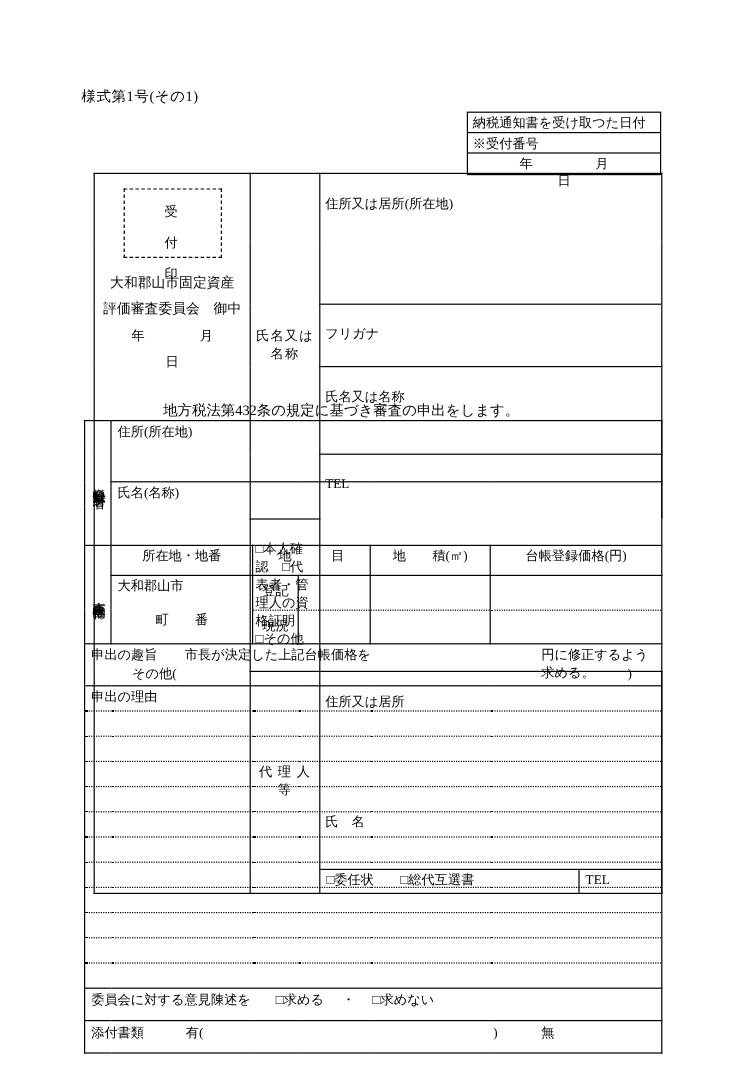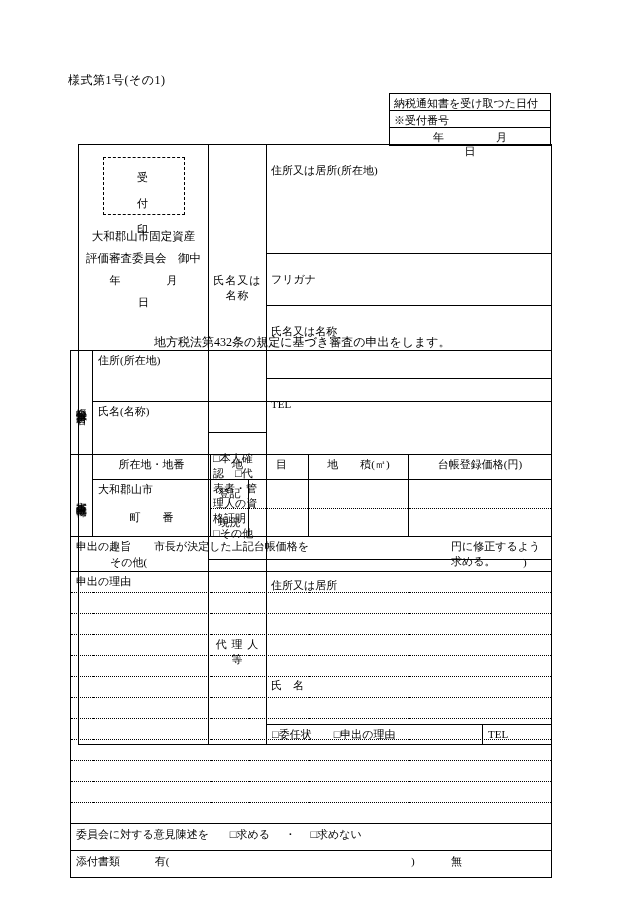--- a/index.html
+++ b/index.html
@@ -115,21 +115,20 @@
   .furigana {
     color: #555;
     font-size: 10.5px;
     border-bottom: 1px dotted #000 !important;
   }
   .law-line {
     position: absolute;
     left: 136px;
     top: 334px;
     font-size: 12px;
-    margin-left: 18px;
   }
   
   .lower-table {
     position: absolute;
     left: 70px;
     top: 350px;
     width: 481px;
     border-collapse: collapse;
     table-layout: fixed;
   }
@@ -223,21 +222,21 @@
       <td class="sub-cell nb-top nb-bottom" style="height:11px"></td>
     </tr>
     <tr>
       <td class="sub-cell nb-top" style="height:28px">氏　名</td>
     </tr>
     <tr>
       <td class="sub-cell" style="height:18px; padding:0 !important;">
         <table style="width:100%; border-collapse:collapse; table-layout:fixed;">
           <tbody>
                 <tr>
-            <td style="border:none; border-right:1px solid #000; padding:2px 5px; font-size:11px;">□委任状　　□申出の理由</td>
+            <td style="border:none; border-right:1px solid #000; padding:2px 5px; font-size:11px;">□委任状　　□総代互選書</td>
             <td style="border:none; padding:2px 5px; width:58px; font-size:11px;">TEL</td>
           </tr>
         </tbody>
             </table>
       </td>
     </tr>
   </tbody>
     </table>
 
   <div class="law-line">地方税法第432条の規定に基づき審査の申出をします。</div>

